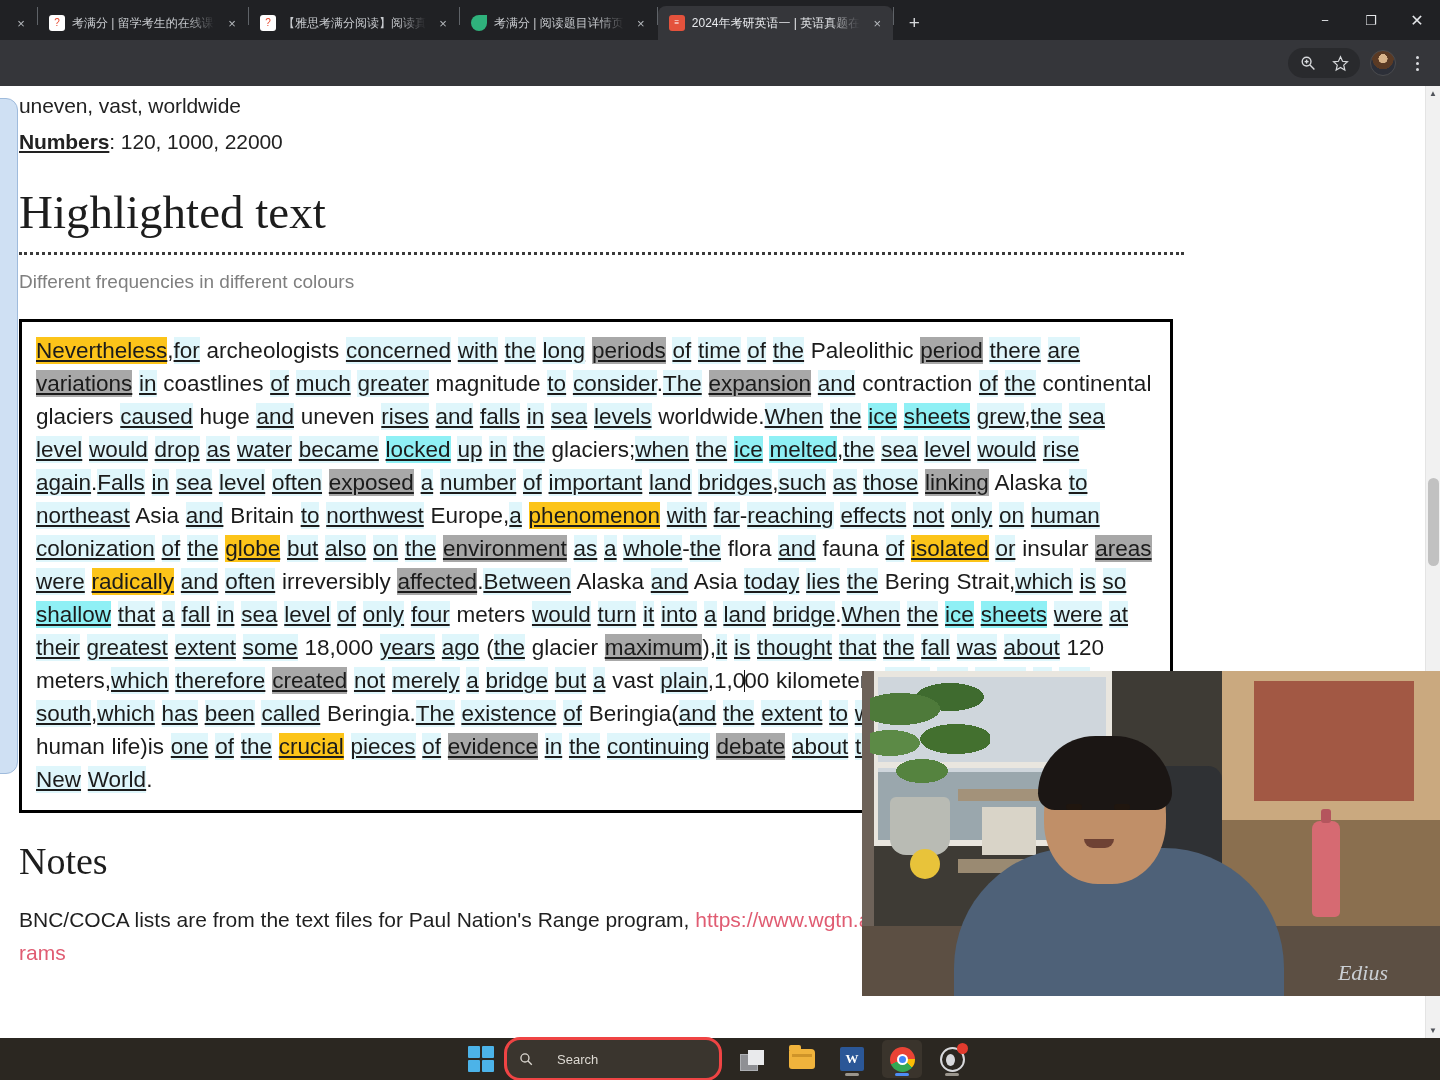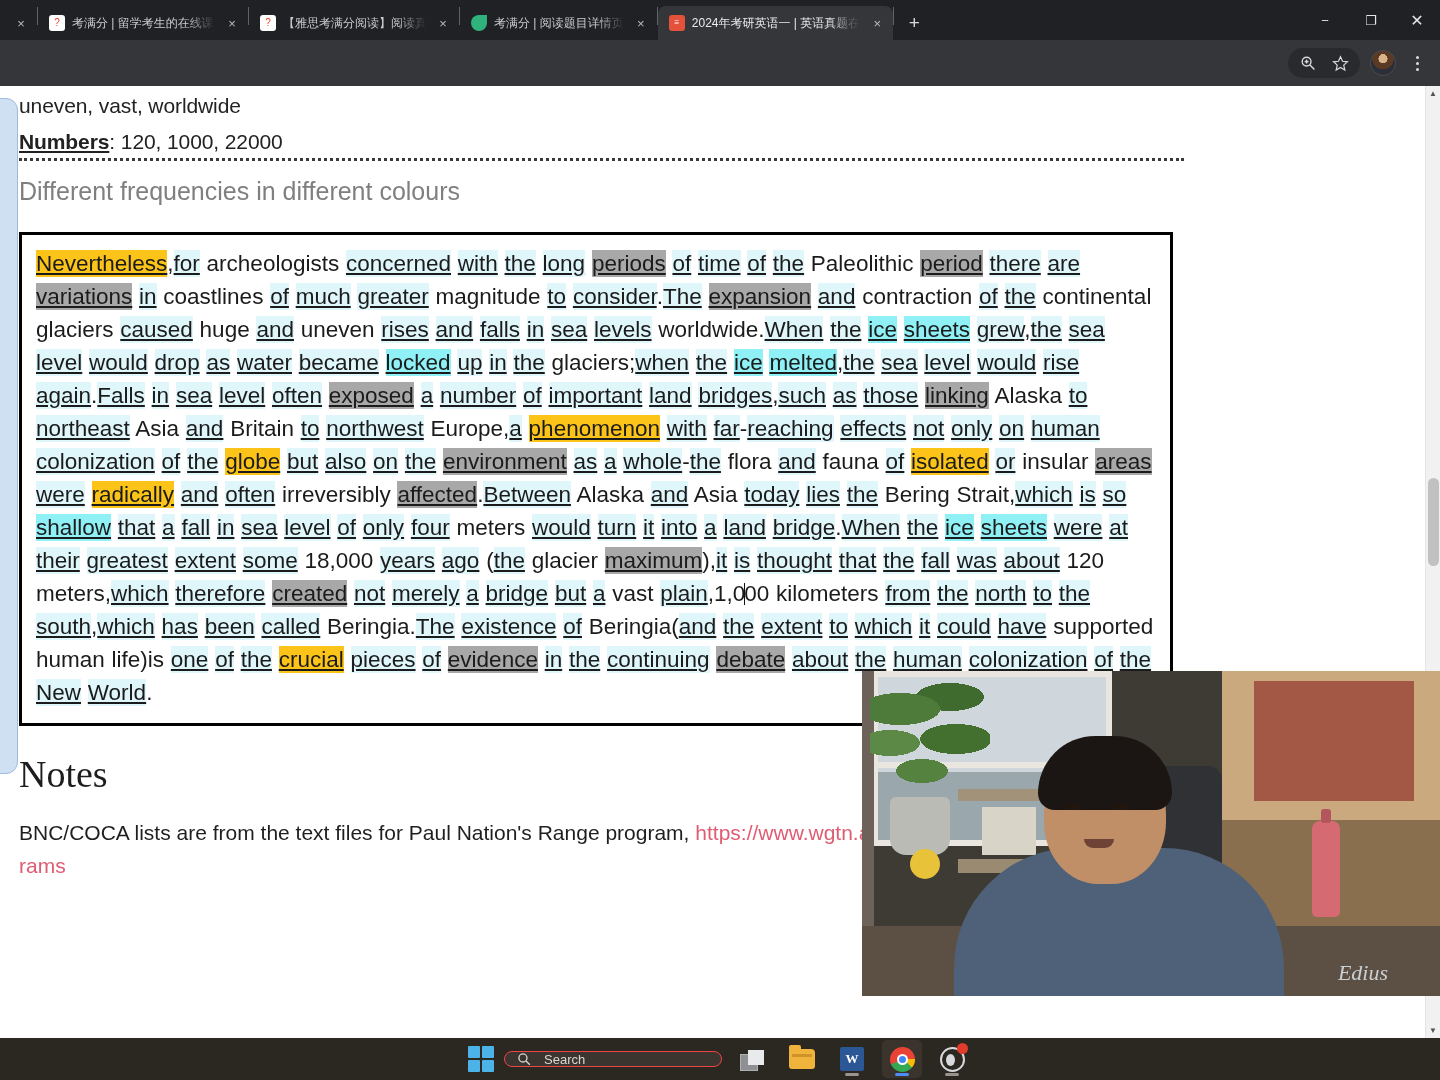--- a/index.html
+++ b/index.html
@@ -119,21 +119,21 @@
     font-size: 47px; line-height: 60px;
     color: #1d1d1d;
     margin: 24px 0 10px 0;
   }
   .dotted-rule {
     border-top: 3px dotted #3a3a3a;
     margin: 0 241px 0 0;
     height: 0;
   }
   .subtitle {
-    font-size: 25px; color: #7f7f7f;
+    font-size: 19px; color: #7f7f7f;
     margin: 16px 8px 26px 0;
   }
 
   
   .hl-box {
     border: 3px solid #000;
     padding: 12px 14px 14px 14px;
     margin-right: 252px;
     background: #fff;
   }
@@ -281,23 +281,23 @@
     position: absolute; left: 0; right: 0; bottom: 0; height: 42px;
     background: #2b2721;
     display: flex; align-items: center; justify-content: center; gap: 10px;
   }
   .tb-start {
     width: 26px; height: 26px;
     display: grid; grid-template-columns: 1fr 1fr; grid-template-rows: 1fr 1fr; gap: 2px;
   }
   .tb-start i { background: #4cb3e8; display: block; border-radius: 1px; }
   .tb-search {
-    width: 218px; height: 16px; border-radius: 16px;
-    border: 1px solid #ef4444; background: #3a352e;
-    display: flex; align-items: center; gap: 13px; padding: 0 12px;
+    width: 218px; height: 44px; border-radius: 16px;
+    border: 3px solid #ef4444; background: #3a352e;
+    display: flex; align-items: center; gap: 24px; padding: 0 12px;
     color: #ddd9d2; font-size: 13px;
   }
   .tb-app {
     width: 40px; height: 38px; position: relative;
     display: flex; align-items: center; justify-content: center;
   }
   .tb-app .ind {
     position: absolute; bottom: 2px; left: 50%; transform: translateX(-50%);
     width: 14px; height: 3px; border-radius: 2px; background: #9a958c;
   }
@@ -423,20 +423,21 @@
 
       <div class="side-panel"></div>
 
       <div class="pre-line">
         <span>uneven, vast, worldwide</span>
       </div>
       <div class="pre-line">
         <span class="bold-u">Numbers</span><span>: 120, 1000, 22000</span>
       </div>
 
+      <h1 class="doc-h1">Highlighted text</h1>
       <div class="dotted-rule"></div>
       <div class="subtitle">Different frequencies in different colours</div>
 
       <div class="hl-box">
         <div class="hl-text" id="hl-text"><span class="k4 u">Nevertheless</span><span class="">,</span><span class="k1 u">for</span><span class=""> archeologists </span><span class="k1 u">concerned</span><span class=""> </span><span class="k1 u">with</span><span class=""> </span><span class="k1 u">the</span><span class=""> </span><span class="k1 u">long</span><span class=""> </span><span class="k3 u">periods</span><span class=""> </span><span class="k1 u">of</span><span class=""> </span><span class="k1 u">time</span><span class=""> </span><span class="k1 u">of</span><span class=""> </span><span class="k1 u">the</span><span class=""> Paleolithic </span><span class="k3 u">period</span><span class=""> </span><span class="k1 u">there</span><span class=""> </span><span class="k1 u">are</span><span class=""> </span><span class="k3 u">variations</span><span class=""> </span><span class="k1 u">in</span><span class=""> coastlines </span><span class="k1 u">of</span><span class=""> </span><span class="k1 u">much</span><span class=""> </span><span class="k1 u">greater</span><span class=""> magnitude </span><span class="k1 u">to</span><span class=""> </span><span class="k1 u">consider</span><span class="">.</span><span class="k1 u">The</span><span class=""> </span><span class="k3 u">expansion</span><span class=""> </span><span class="k1 u">and</span><span class=""> contraction </span><span class="k1 u">of</span><span class=""> </span><span class="k1 u">the</span><span class=""> continental glaciers </span><span class="k1 u">caused</span><span class=""> huge </span><span class="k1 u">and</span><span class=""> uneven </span><span class="k1 u">rises</span><span class=""> </span><span class="k1 u">and</span><span class=""> </span><span class="k1 u">falls</span><span class=""> </span><span class="k1 u">in</span><span class=""> </span><span class="k1 u">sea</span><span class=""> </span><span class="k1 u">levels</span><span class=""> worldwide.</span><span class="k1 u">When</span><span class=""> </span><span class="k1 u">the</span><span class=""> </span><span class="k2 u">ice</span><span class=""> </span><span class="k2 u">sheets</span><span class=""> </span><span class="k1 u">grew</span><span class="">,</span><span class="k1 u">the</span><span class=""> </span><span class="k1 u">sea</span><span class=""> </span><span class="k1 u">level</span><span class=""> </span><span class="k1 u">would</span><span class=""> </span><span class="k1 u">drop</span><span class=""> </span><span class="k1 u">as</span><span class=""> </span><span class="k1 u">water</span><span class=""> </span><span class="k1 u">became</span><span class=""> </span><span class="k2 u">locked</span><span class=""> </span><span class="k1 u">up</span><span class=""> </span><span class="k1 u">in</span><span class=""> </span><span class="k1 u">the</span><span class=""> glaciers;</span><span class="k1 u">when</span><span class=""> </span><span class="k1 u">the</span><span class=""> </span><span class="k2 u">ice</span><span class=""> </span><span class="k2 u">melted</span><span class="">,</span><span class="k1 u">the</span><span class=""> </span><span class="k1 u">sea</span><span class=""> </span><span class="k1 u">level</span><span class=""> </span><span class="k1 u">would</span><span class=""> </span><span class="k1 u">rise</span><span class=""> </span><span class="k1 u">again</span><span class="">.</span><span class="k1 u">Falls</span><span class=""> </span><span class="k1 u">in</span><span class=""> </span><span class="k1 u">sea</span><span class=""> </span><span class="k1 u">level</span><span class=""> </span><span class="k1 u">often</span><span class=""> </span><span class="k3 u">exposed</span><span class=""> </span><span class="k1 u">a</span><span class=""> </span><span class="k1 u">number</span><span class=""> </span><span class="k1 u">of</span><span class=""> </span><span class="k1 u">important</span><span class=""> </span><span class="k1 u">land</span><span class=""> </span><span class="k1 u">bridges</span><span class="">,</span><span class="k1 u">such</span><span class=""> </span><span class="k1 u">as</span><span class=""> </span><span class="k1 u">those</span><span class=""> </span><span class="k3 u">linking</span><span class=""> Alaska </span><span class="k1 u">to</span><span class=""> </span><span class="k1 u">northeast</span><span class=""> Asia </span><span class="k1 u">and</span><span class=""> Britain </span><span class="k1 u">to</span><span class=""> </span><span class="k1 u">northwest</span><span class=""> Europe,</span><span class="k1 u">a</span><span class=""> </span><span class="k4 u">phenomenon</span><span class=""> </span><span class="k1 u">with</span><span class=""> </span><span class="k1 u">far</span><span class="">-</span><span class="k1 u">reaching</span><span class=""> </span><span class="k1 u">effects</span><span class=""> </span><span class="k1 u">not</span><span class=""> </span><span class="k1 u">only</span><span class=""> </span><span class="k1 u">on</span><span class=""> </span><span class="k1 u">human</span><span class=""> </span><span class="k1 u">colonization</span><span class=""> </span><span class="k1 u">of</span><span class=""> </span><span class="k1 u">the</span><span class=""> </span><span class="k4 u">globe</span><span class=""> </span><span class="k1 u">but</span><span class=""> </span><span class="k1 u">also</span><span class=""> </span><span class="k1 u">on</span><span class=""> </span><span class="k1 u">the</span><span class=""> </span><span class="k3 u">environment</span><span class=""> </span><span class="k1 u">as</span><span class=""> </span><span class="k1 u">a</span><span class=""> </span><span class="k1 u">whole</span><span class="">-</span><span class="k1 u">the</span><span class=""> flora </span><span class="k1 u">and</span><span class=""> fauna </span><span class="k1 u">of</span><span class=""> </span><span class="k4 u">isolated</span><span class=""> </span><span class="k1 u">or</span><span class=""> insular </span><span class="k3 u">areas</span><span class=""> </span><span class="k1 u">were</span><span class=""> </span><span class="k4 u">radically</span><span class=""> </span><span class="k1 u">and</span><span class=""> </span><span class="k1 u">often</span><span class=""> irreversibly </span><span class="k3 u">affected</span><span class="">.</span><span class="k1 u">Between</span><span class=""> Alaska </span><span class="k1 u">and</span><span class=""> Asia </span><span class="k1 u">today</span><span class=""> </span><span class="k1 u">lies</span><span class=""> </span><span class="k1 u">the</span><span class=""> Bering Strait,</span><span class="k1 u">which</span><span class=""> </span><span class="k1 u">is</span><span class=""> </span><span class="k1 u">so</span><span class=""> </span><span class="k2 u">shallow</span><span class=""> </span><span class="k1 u">that</span><span class=""> </span><span class="k1 u">a</span><span class=""> </span><span class="k1 u">fall</span><span class=""> </span><span class="k1 u">in</span><span class=""> </span><span class="k1 u">sea</span><span class=""> </span><span class="k1 u">level</span><span class=""> </span><span class="k1 u">of</span><span class=""> </span><span class="k1 u">only</span><span class=""> </span><span class="k1 u">four</span><span class=""> meters </span><span class="k1 u">would</span><span class=""> </span><span class="k1 u">turn</span><span class=""> </span><span class="k1 u">it</span><span class=""> </span><span class="k1 u">into</span><span class=""> </span><span class="k1 u">a</span><span class=""> </span><span class="k1 u">land</span><span class=""> </span><span class="k1 u">bridge</span><span class="">.</span><span class="k1 u">When</span><span class=""> </span><span class="k1 u">the</span><span class=""> </span><span class="k2 u">ice</span><span class=""> </span><span class="k2 u">sheets</span><span class=""> </span><span class="k1 u">were</span><span class=""> </span><span class="k1 u">at</span><span class=""> </span><span class="k1 u">their</span><span class=""> </span><span class="k1 u">greatest</span><span class=""> </span><span class="k1 u">extent</span><span class=""> </span><span class="k1 u">some</span><span class=""> 18,000 </span><span class="k1 u">years</span><span class=""> </span><span class="k1 u">ago</span><span class=""> (</span><span class="k1 u">the</span><span class=""> glacier </span><span class="k3 u">maximum</span><span class="">),</span><span class="k1 u">it</span><span class=""> </span><span class="k1 u">is</span><span class=""> </span><span class="k1 u">thought</span><span class=""> </span><span class="k1 u">that</span><span class=""> </span><span class="k1 u">the</span><span class=""> </span><span class="k1 u">fall</span><span class=""> </span><span class="k1 u">was</span><span class=""> </span><span class="k1 u">about</span><span class=""> 120 meters,</span><span class="k1 u">which</span><span class=""> </span><span class="k1 u">therefore</span><span class=""> </span><span class="k3 u">created</span><span class=""> </span><span class="k1 u">not</span><span class=""> </span><span class="k1 u">merely</span><span class=""> </span><span class="k1 u">a</span><span class=""> </span><span class="k1 u">bridge</span><span class=""> </span><span class="k1 u">but</span><span class=""> </span><span class="k1 u">a</span><span class=""> vast </span><span class="k1 u">plain</span><span class="">,1,0</span><span class="caret"></span><span class="">00 kilometers </span><span class="k1 u">from</span><span class=""> </span><span class="k1 u">the</span><span class=""> </span><span class="k1 u">north</span><span class=""> </span><span class="k1 u">to</span><span class=""> </span><span class="k1 u">the</span><span class=""> </span><span class="k1 u">south</span><span class="">,</span><span class="k1 u">which</span><span class=""> </span><span class="k1 u">has</span><span class=""> </span><span class="k1 u">been</span><span class=""> </span><span class="k1 u">called</span><span class=""> Beringia.</span><span class="k1 u">The</span><span class=""> </span><span class="k1 u">existence</span><span class=""> </span><span class="k1 u">of</span><span class=""> Beringia(</span><span class="k1 u">and</span><span class=""> </span><span class="k1 u">the</span><span class=""> </span><span class="k1 u">extent</span><span class=""> </span><span class="k1 u">to</span><span class=""> </span><span class="k1 u">which</span><span class=""> </span><span class="k1 u">it</span><span class=""> </span><span class="k1 u">could</span><span class=""> </span><span class="k1 u">have</span><span class=""> supported human life)is </span><span class="k1 u">one</span><span class=""> </span><span class="k1 u">of</span><span class=""> </span><span class="k1 u">the</span><span class=""> </span><span class="k4 u">crucial</span><span class=""> </span><span class="k1 u">pieces</span><span class=""> </span><span class="k1 u">of</span><span class=""> </span><span class="k3 u">evidence</span><span class=""> </span><span class="k1 u">in</span><span class=""> </span><span class="k1 u">the</span><span class=""> </span><span class="k1 u">continuing</span><span class=""> </span><span class="k3 u">debate</span><span class=""> </span><span class="k1 u">about</span><span class=""> </span><span class="k1 u">the</span><span class=""> </span><span class="k1 u">human</span><span class=""> </span><span class="k1 u">colonization</span><span class=""> </span><span class="k1 u">of</span><span class=""> </span><span class="k1 u">the</span><span class=""> </span><span class="k1 u">New</span><span class=""> </span><span class="k1 u">World</span><span class="">.</span></div>
       </div>
 
       <h2 class="doc-h2">Notes</h2>
       <div class="notes-p">
         <span>BNC/COCA lists are from the text files for Paul Nation's Range program,</span>

